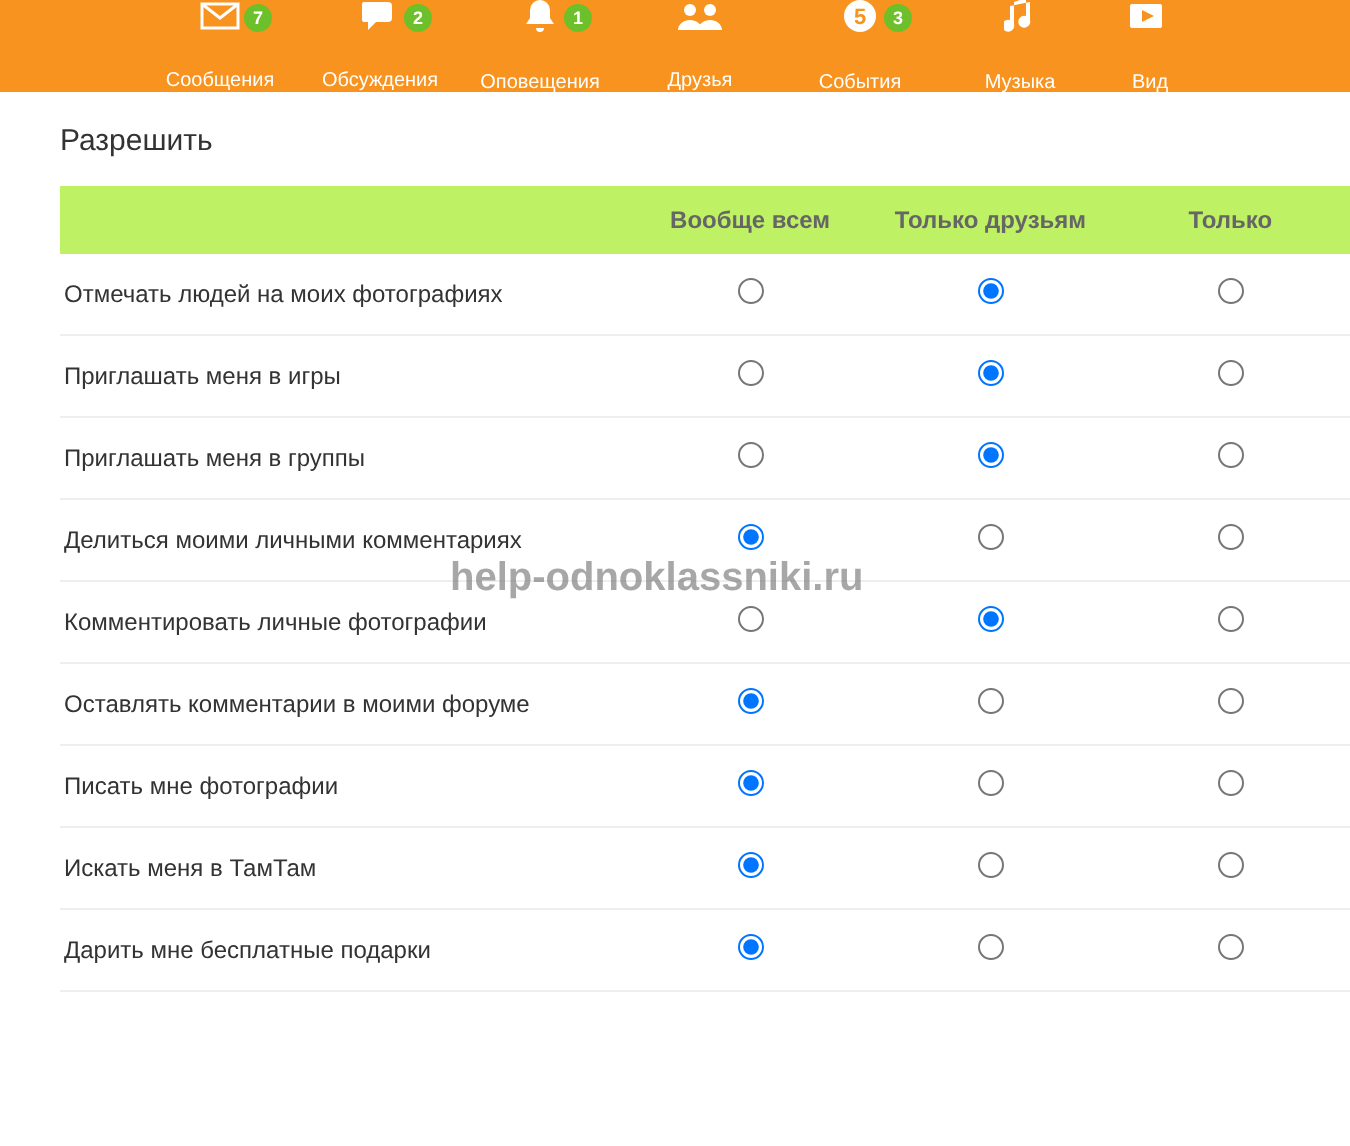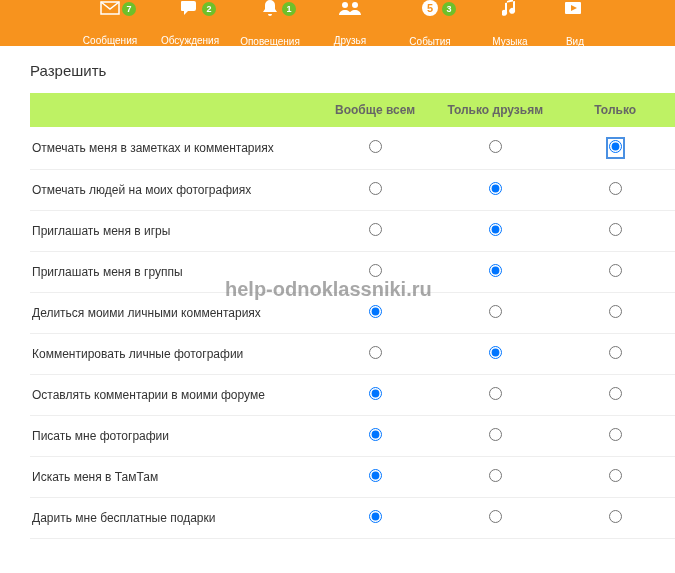--- a/index.html
+++ b/index.html
@@ -184,26 +184,20 @@
     <thead>
       <tr>
         <th class="col-label"></th>
         <th class="col-opt">Вообще всем</th>
         <th class="col-opt">Только друзьям</th>
         <th class="col-opt">Только</th>
       </tr>
     </thead>
     <tbody id="settings-body">
         <tr>
-          <td>Отмечать меня в заметках и комментариях</td>
-          <td><input type="radio" name="r1" style=""></td>
-          <td><input type="radio" name="r1" style=""></td>
-          <td><span class="highlight-radio"><input type="radio" name="r1" checked="" style=""></span></td>
-        </tr>
-        <tr>
           <td>Отмечать людей на моих фотографиях</td>
           <td><input type="radio" name="r2" style=""></td>
           <td><input type="radio" name="r2" checked="" style=""></td>
           <td><input type="radio" name="r2" style=""></td>
         </tr>
         <tr>
           <td>Приглашать меня в игры</td>
           <td><input type="radio" name="r3" style=""></td>
           <td><input type="radio" name="r3" checked="" style=""></td>
           <td><input type="radio" name="r3" style=""></td>

